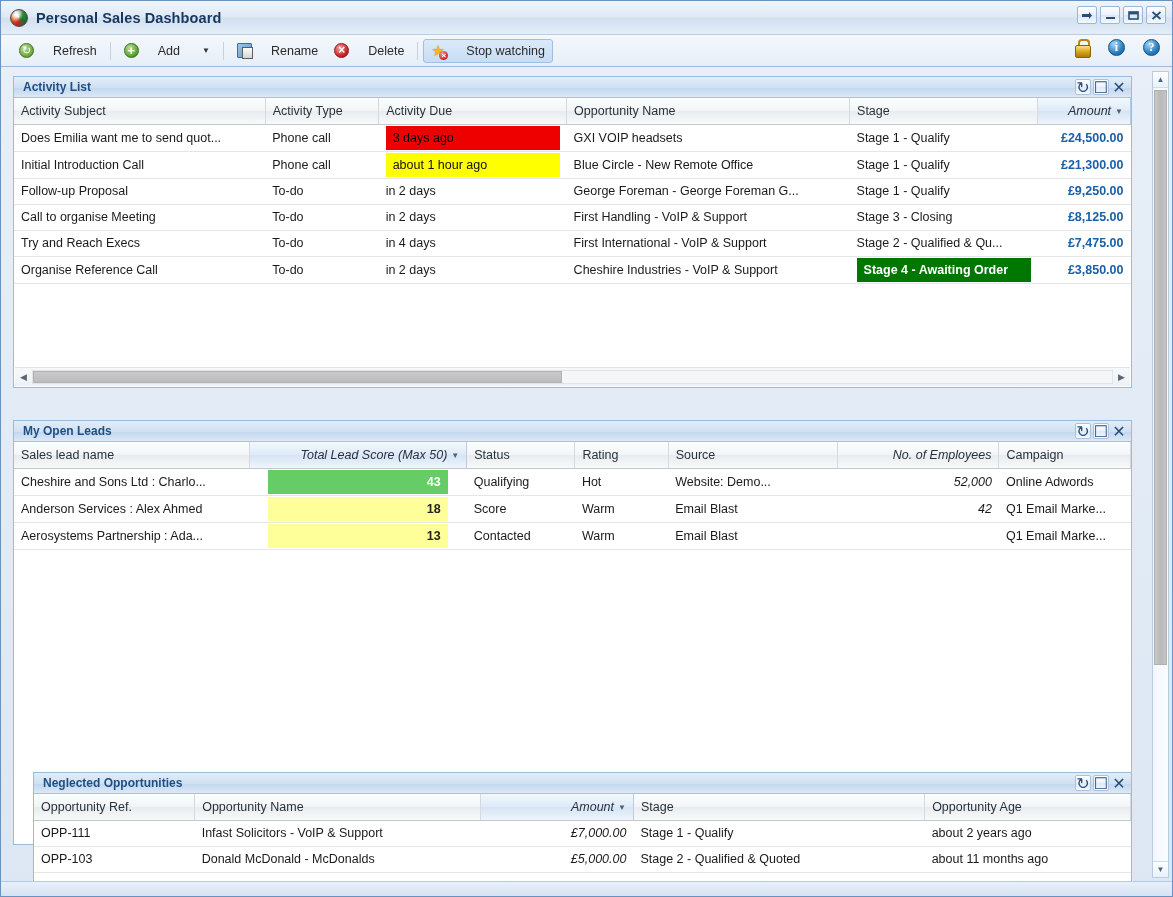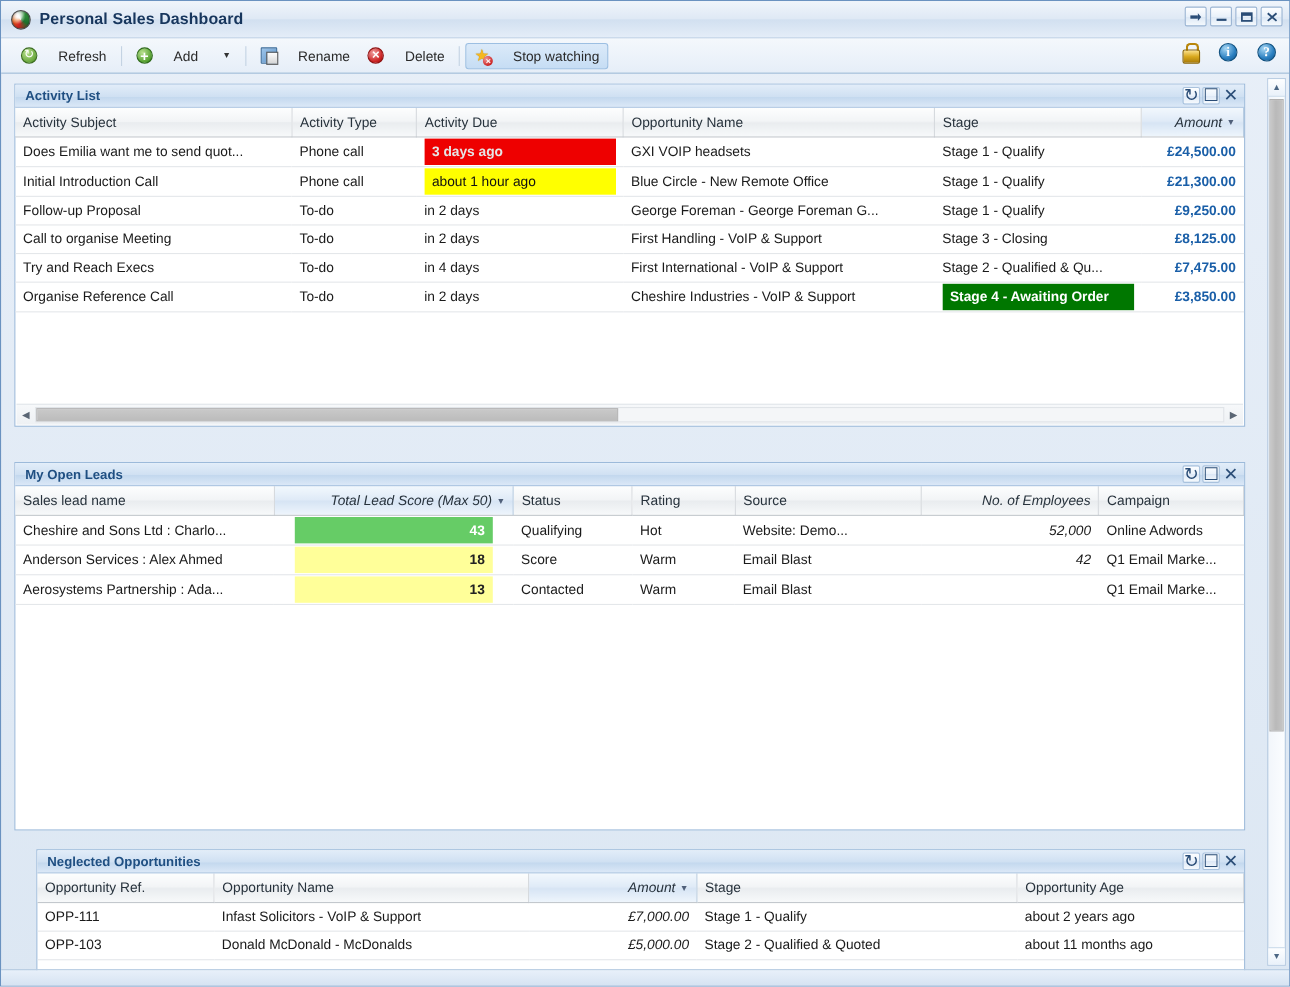--- a/index.html
+++ b/index.html
@@ -221,21 +221,21 @@
     white-space: nowrap; overflow: hidden; text-overflow: ellipsis;
   }
   table.grid td.amount { color: #1a5fa8; font-weight: bold; text-align: right; }
 
   
   td.cell-wrap { padding: 0; }
   .hl {
     display: block; height: 24px; line-height: 24px;
     padding: 0 7px; margin: 1px 0;
   }
-  .hl-red { background: #ee0000; color: #e5e5e5; font-weight: bold; }
+  .hl-red { background: #ee0000; color: #000000; }
   .hl-yellow { background: #ffff00; color: #111111; }
   .hl-green { background: #007700; color: #ffffff; font-weight: bold; }
   .score {
     display: block; height: 24px; line-height: 24px;
     margin: 1px 12px; padding: 0 7px; text-align: right; font-weight: bold;
   }
   .score-green { background: #66cc66; color: #ffffff; }
   .score-yellow { background: #ffff99; color: #222222; }
 
   
@@ -448,21 +448,21 @@
       </table>
       <div class="hscroll">
         <div class="hs-arrow">◀</div>
         <div class="hs-track">
           <div class="hs-thumb"></div>
         </div>
         <div class="hs-arrow">▶</div>
       </div>
     </div>
 
-    <div class="panel" style="top:352px; height:335px;">
+    <div class="panel" style="top:352px; height:425px;">
       <div class="panel-hd">
         <span class="panel-title">My Open Leads</span>
         <div class="panel-btns">
           <div class="pbtn">↻</div>
           <div class="pbtn">☐</div>
           <div class="pbtn plain">✕</div>
         </div>
       </div>
       <table class="grid">
         <colgroup>

